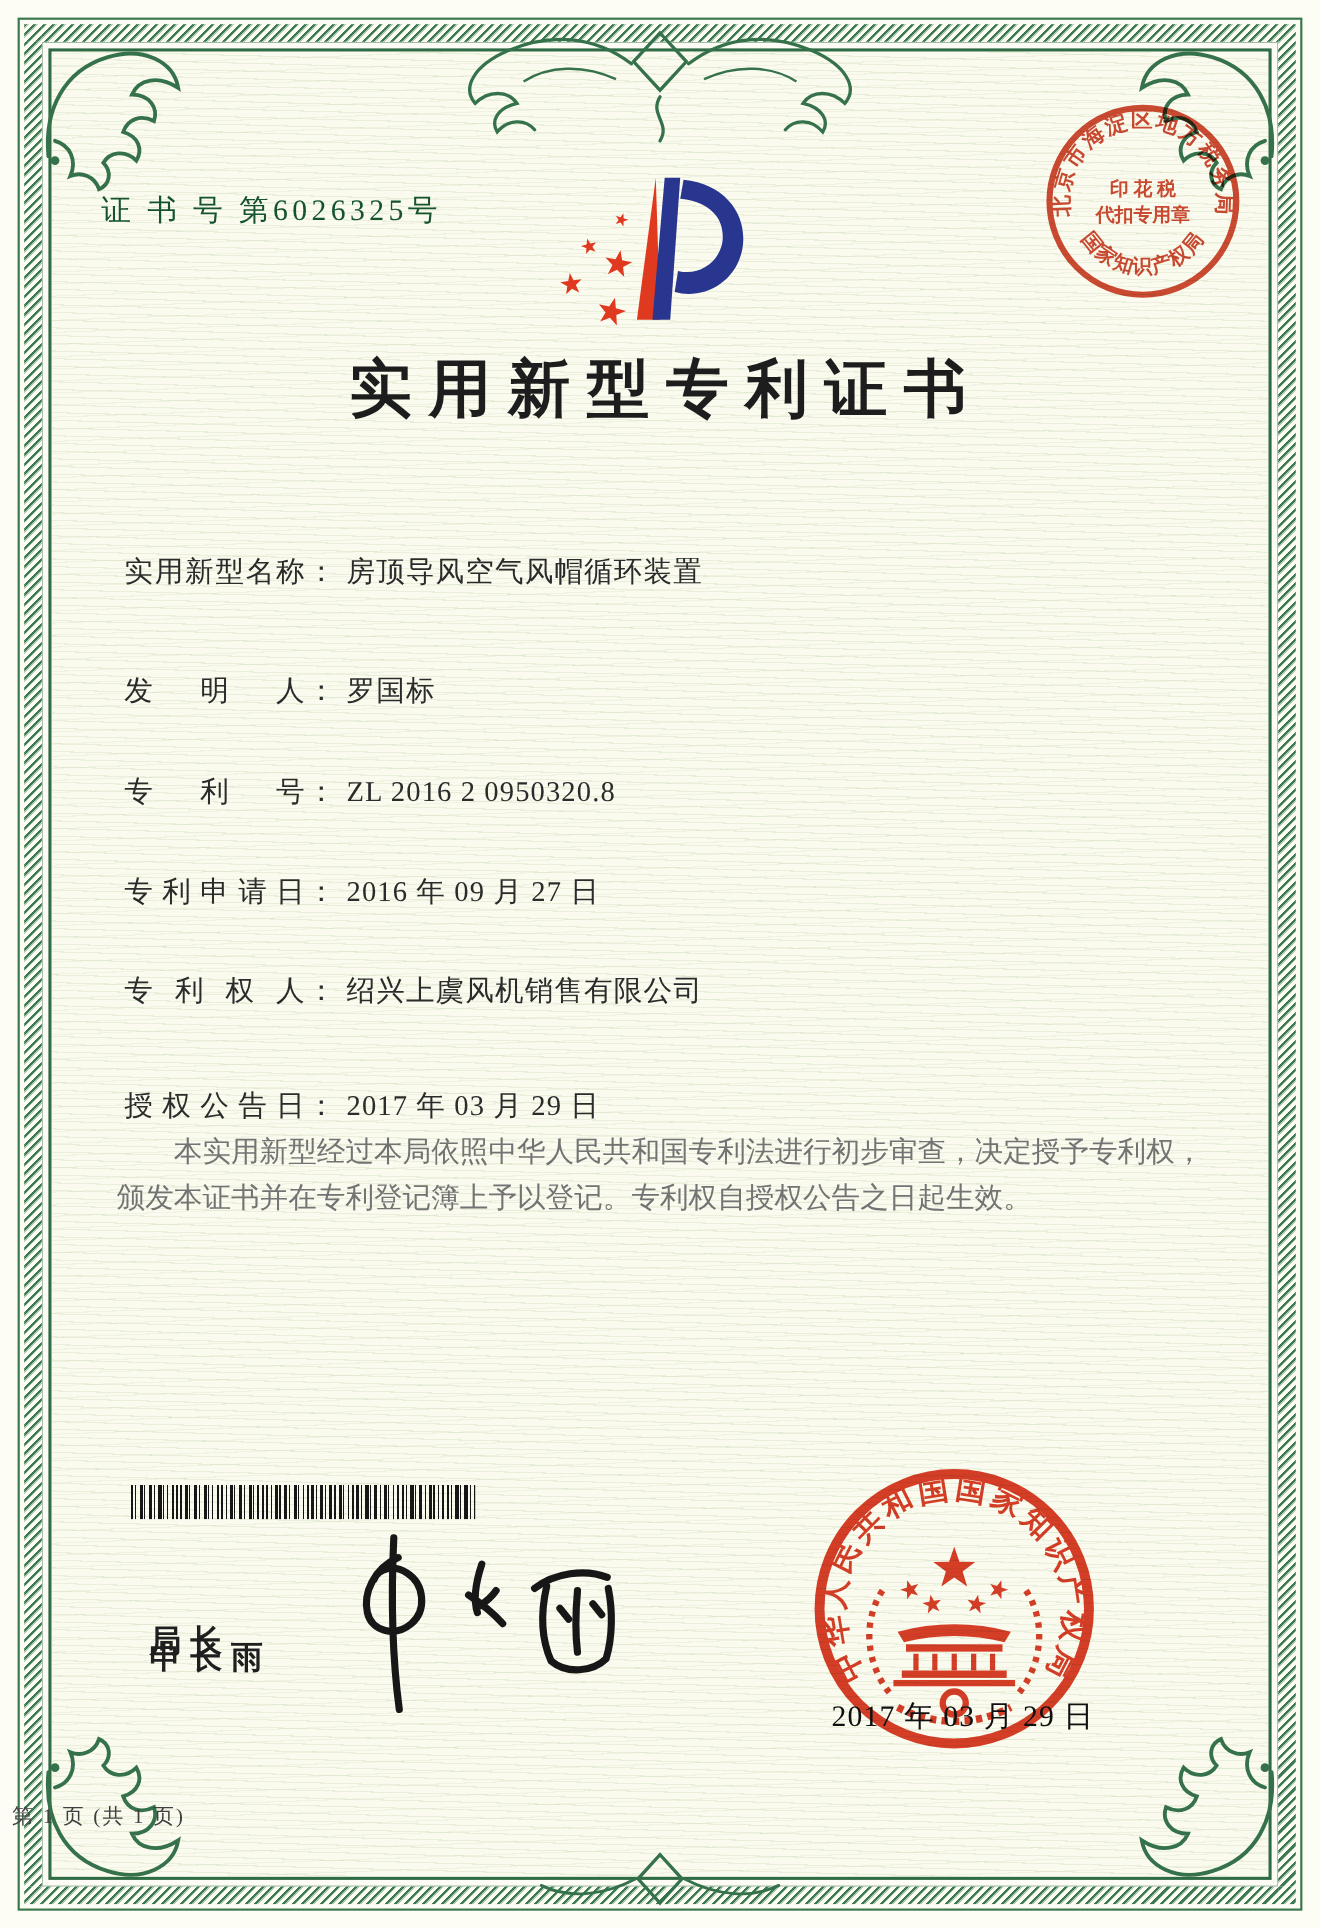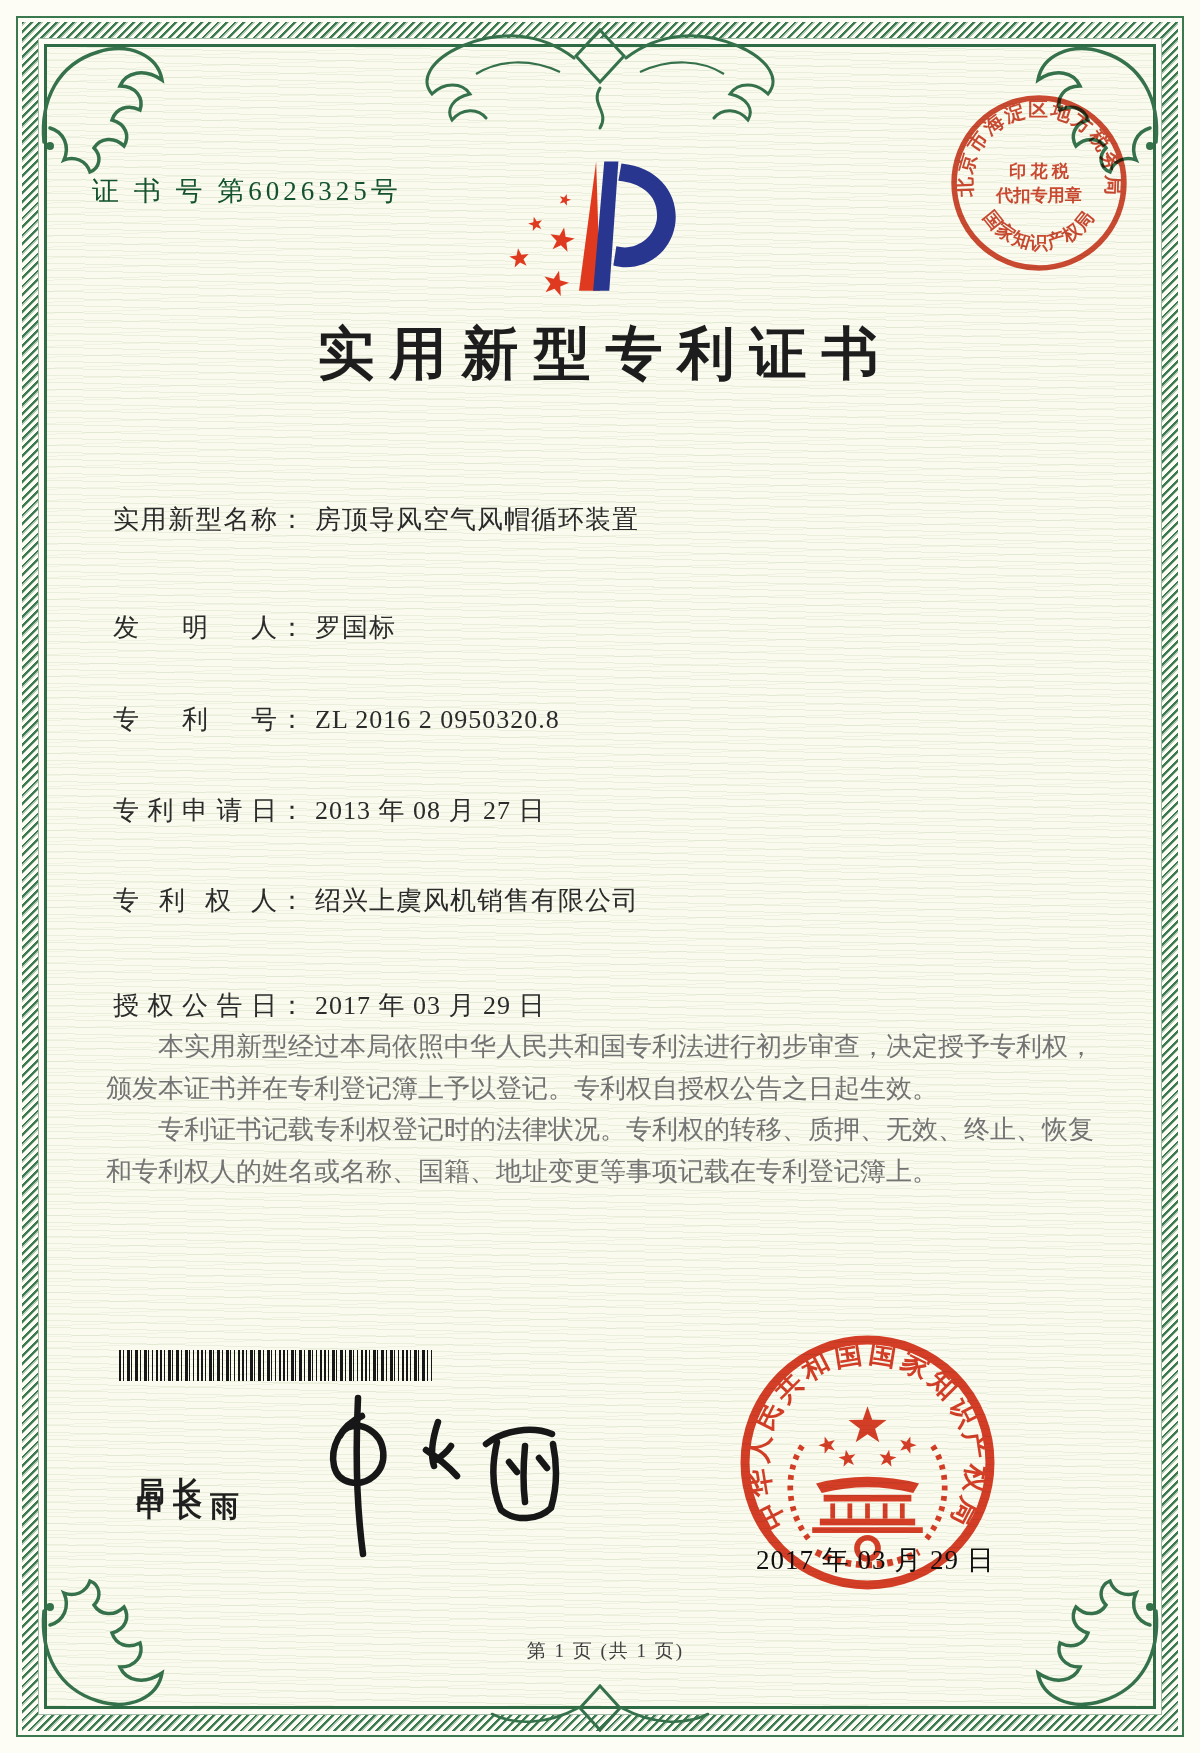--- a/index.html
+++ b/index.html
@@ -56,21 +56,21 @@
       #161616 29px 30px,transparent 30px 33px,
       #161616 33px 34px,transparent 34px 37px,
       #161616 37px 39px,transparent 39px 41px);}
   .signoff-title{left:136px;top:1428px;font-size:29px;letter-spacing:8px;font-weight:600;
     font-family:Liberation Serif, serif;color:#1f1f1f;margin-top:45px;}
   .signoff-name{left:136px;top:1487px;font-size:29px;letter-spacing:8px;font-weight:600;
     font-family:"Liberation Sans","DejaVu Sans",sans-serif;color:#1f1f1f;}
   .signature{left:300px;top:1390px;width:285px;height:178px;}
   .seal{left:736px;top:1331px;width:263px;height:263px;mix-blend-mode:multiply;opacity:.94;}
   .seal-date{left:756px;top:1542px;font-size:27px;letter-spacing:1px;color:#101010;z-index:5;}
-  .page-footer{left:1px;right:0;top:1638px;text-align:center;font-size:19px;letter-spacing:2px;color:#3f3f3f;margin-left:10px;}
+  .page-footer{left:1px;right:0;top:1638px;text-align:left;font-size:19px;letter-spacing:2px;color:#3f3f3f;margin-left:10px;}
 </style>
 </head>
 <body>
 
 <svg width="0" height="0" style="position:absolute" aria-hidden="true">
   <defs>
     <path id="star5" d="M0,-10 L2.35,-3.24 L9.51,-3.09 L3.8,1.24 L5.88,8.09 L0,4 L-5.88,8.09 L-3.8,1.24 L-9.51,-3.09 L-2.35,-3.24 Z"></path>
     <g id="curlCorner">
       <path d="M4,96 C0,54 18,18 58,6 C90,-4 118,10 122,34 C104,22 86,26 80,40 C96,40 104,52 100,64 C88,58 76,62 72,74 C86,78 90,90 84,100 C74,90 60,92 54,102 C62,110 60,122 50,126 C46,114 34,110 24,114 C30,100 24,86 10,82" fill="none" stroke="#35714a" stroke-width="3.5" stroke-linecap="round"></path>
       <circle cx="10" cy="100" r="4" fill="#35714a"></circle>
@@ -141,32 +141,31 @@
 <div class="abs field-row fr0">
   <span class="field-label">实用新型名称</span><span class="field-colon">：</span><span class="field-value">房顶导风空气风帽循环装置</span>
 </div>
 <div class="abs field-row fr1">
   <span class="field-label">发明人</span><span class="field-colon">：</span><span class="field-value">罗国标</span>
 </div>
 <div class="abs field-row fr2">
   <span class="field-label">专利号</span><span class="field-colon">：</span><span class="field-value">ZL 2016 2 0950320.8</span>
 </div>
 <div class="abs field-row fr3">
-  <span class="field-label">专利申请日</span><span class="field-colon">：</span><span class="field-value">2013 年 08 月 27 日</span>
+  <span class="field-label">专利申请日</span><span class="field-colon">：</span><span class="field-value">2016 年 09 月 27 日</span>
 </div>
 <div class="abs field-row fr4">
   <span class="field-label">专利权人</span><span class="field-colon">：</span><span class="field-value">绍兴上虞风机销售有限公司</span>
 </div>
 <div class="abs field-row fr5">
   <span class="field-label">授权公告日</span><span class="field-colon">：</span><span class="field-value">2017 年 03 月 29 日</span>
 </div>
 
 <div class="abs body-text">
   <p>本实用新型经过本局依照中华人民共和国专利法进行初步审查，决定授予专利权，颁发本证书并在专利登记簿上予以登记。专利权自授权公告之日起生效。</p>
-  <p>专利证书记载专利权登记时的法律状况。专利权的转移、质押、无效、终止、恢复和专利权人的姓名或名称、国籍、地址变更等事项记载在专利登记簿上。</p>
 </div>
 
 <div class="abs barcode"></div>
 
 <div class="abs signoff-title">局长</div>
 <div class="abs signoff-name">申长雨</div>
 
 <svg class="abs signature" viewBox="0 0 285 178" aria-hidden="true">
   <g fill="none" stroke="#171717" stroke-width="6.5" stroke-linecap="round" stroke-linejoin="round">
     <path d="M62,26 C40,36 30,58 34,76 C38,94 60,98 74,86 C88,74 86,50 70,40 C58,32 44,36 40,46"></path>

